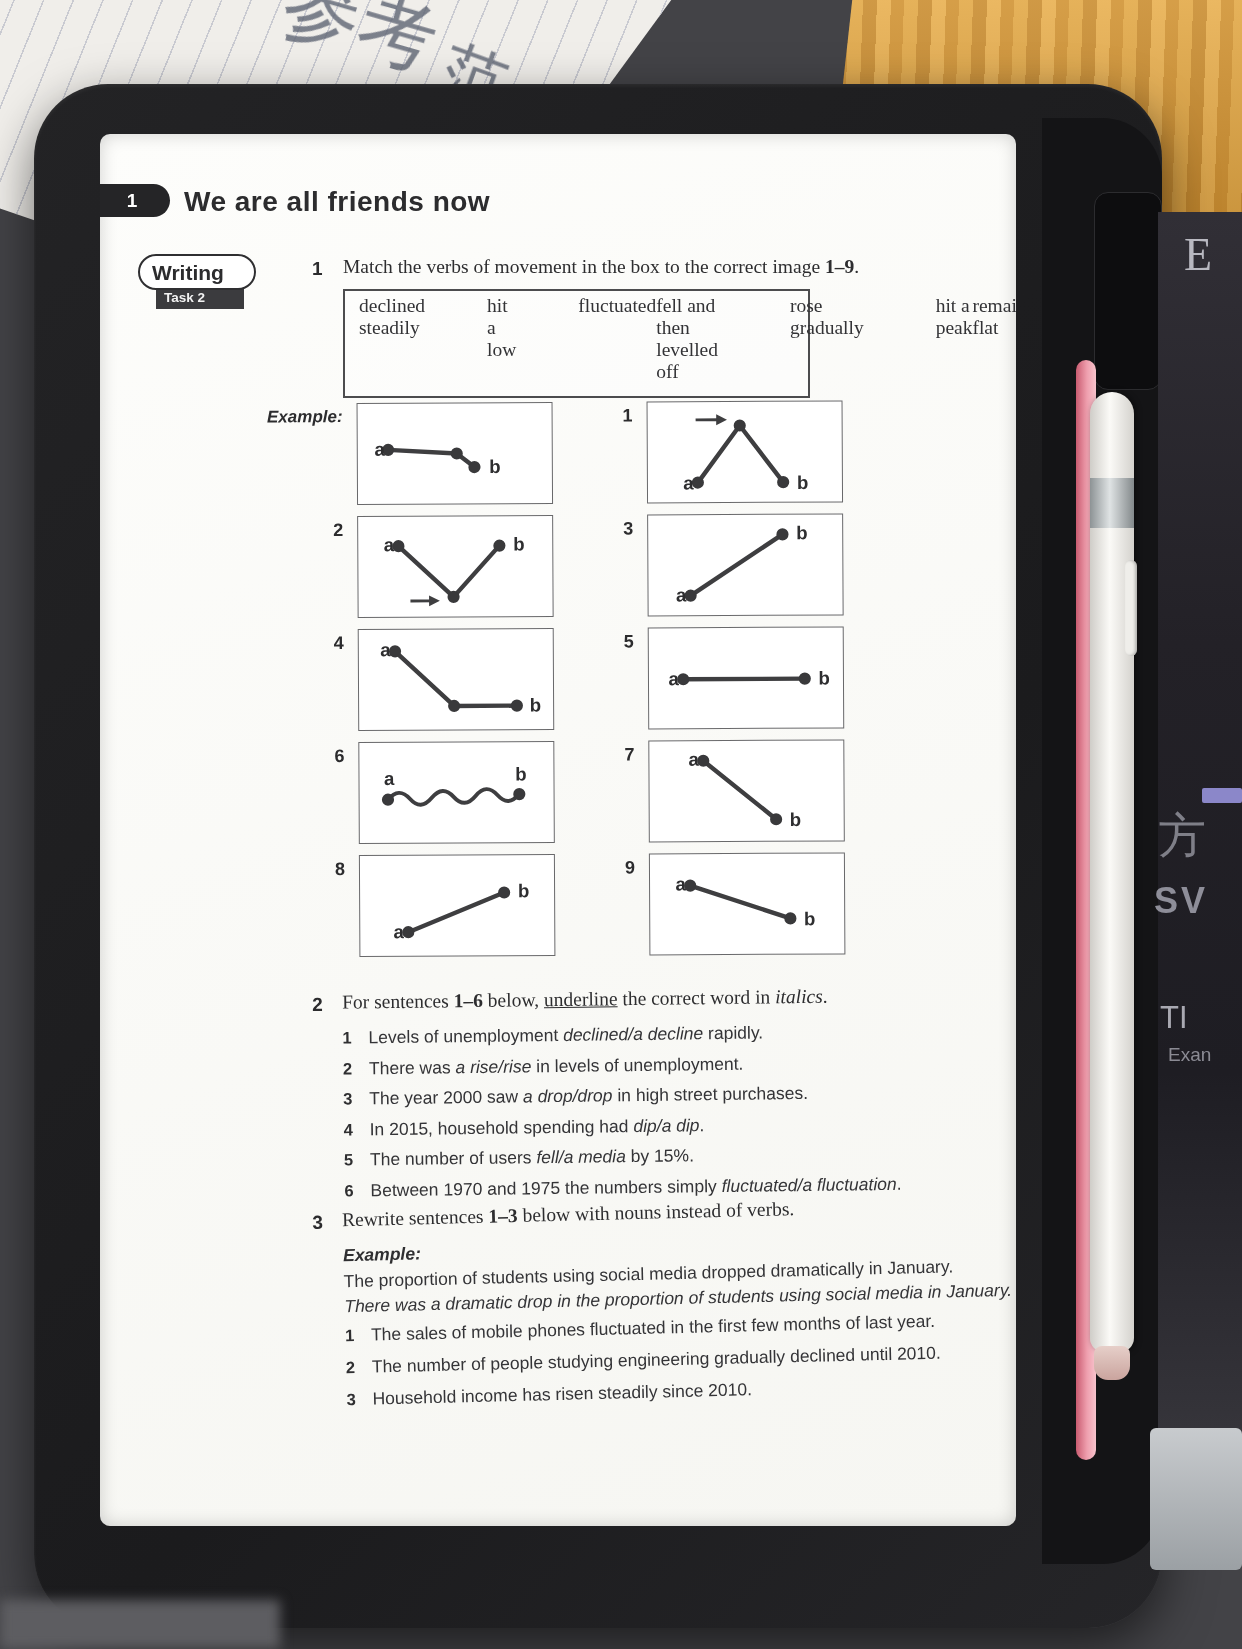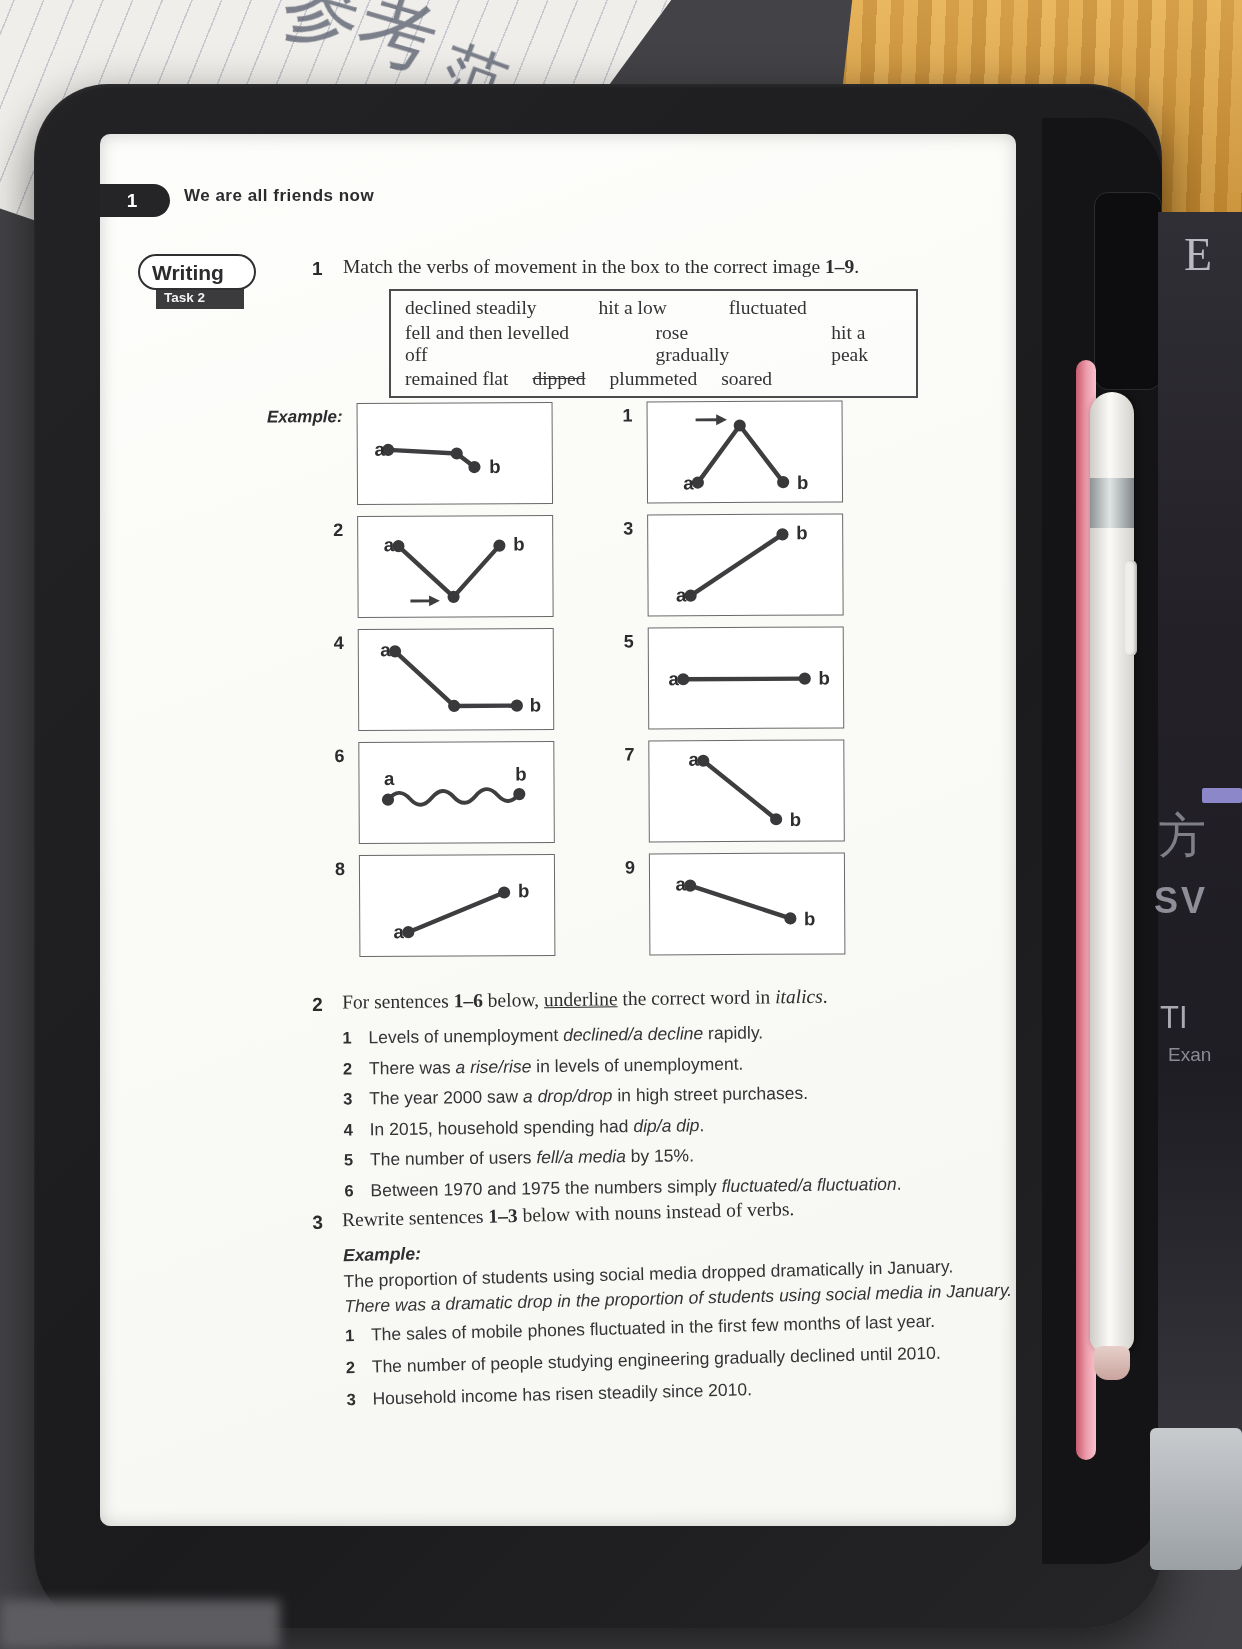--- a/index.html
+++ b/index.html
@@ -51,35 +51,35 @@
   .bf.exan{left:-2px;top:832px;font-size:19px;color:#8b8b94;margin-left:12px;}
   .purple-tab{position:absolute;left:1202px;top:788px;width:40px;height:15px;background:#8b87c9;border-radius:2px;}
   .side-panel{position:absolute;left:1150px;top:1428px;width:92px;height:142px;border-radius:6px;
               background:linear-gradient(180deg,#c8cbce,#9ba0a4);}
   .bottom-band{position:absolute;left:0;top:1600px;width:280px;height:49px;background:#5d5d61;filter:blur(6px);}
 
   
   .serif{font-family:"Liberation Serif",serif;color:#2d2d2f;}
   .unit-badge{position:absolute;left:-6px;top:50px;width:76px;height:33px;background:#252527;color:#fff;
               border-radius:6px 18px 18px 6px;font-weight:bold;font-size:19px;line-height:33px;text-align:center;}
-  .unit-title{position:absolute;left:84px;top:52px;font-size:17px;font-weight:bold;color:#2c2c2e;letter-spacing:.5px;}
+  .unit-title{position:absolute;left:84px;top:52px;font-size:28px;font-weight:bold;color:#2c2c2e;letter-spacing:.5px;}
   .writing-pill{position:absolute;left:38px;top:120px;width:118px;height:36px;border:2.5px solid #2f2f31;border-radius:18px;
                 background:#fff;font-size:21px;font-weight:bold;color:#2c2c2e;line-height:34px;padding-left:12px;box-sizing:border-box;z-index:2;}
   .task-tag{position:absolute;left:56px;top:152px;width:88px;height:23px;background:#3b3b3e;color:#f2f2f2;
             font-size:13.5px;font-weight:bold;line-height:23px;padding-left:8px;box-sizing:border-box;z-index:1;}
 
   .ex-num{font-weight:bold;font-size:19px;color:#2b2b2d;}
   .instr{font-size:19.5px;}
   .rb{font-weight:bold;} .ri{font-style:italic;} .ru{text-decoration:underline;} .rs{text-decoration:line-through;}
 
   .ex1-num{position:absolute;left:212px;top:124px;}
   .ex1-instr{position:absolute;left:243px;top:122px;width:600px;}
 
-  .verb-box{position:absolute;left:243px;top:155px;width:529px;height:109px;border:2px solid #4c4c4e;background:rgba(255,255,255,.4);
-            display:flex;flex-direction:column;justify-content:space-evenly;padding:4px 14px;box-sizing:border-box;margin-left:46px;}
+  .verb-box{position:absolute;left:243px;top:155px;width:467px;height:109px;border:2px solid #4c4c4e;background:rgba(255,255,255,.4);
+            display:flex;justify-content:space-evenly;padding:4px 14px;box-sizing:border-box;}
   .vrow{display:flex;font-family:"Liberation Serif",serif;font-size:19.5px;color:#333336;}
   .vrow.g0{gap:62px;} .vrow.g1{gap:72px;} .vrow.g2{gap:24px;}
 
   .match-grid{position:absolute;left:148px;top:268px;display:grid;
               grid-template-columns:110px 196px 94px 196px;grid-auto-rows:113px;transform:rotate(-.3deg);}
   .cell-label{justify-self:end;padding:4px 14px 0 0;font-weight:bold;font-size:18px;color:#2c2c2e;}
   .cell-label.example{font-style:italic;font-size:17px;}
   .chart-box{width:196px;height:102px;border:1.5px solid #69696b;background:#fff;box-sizing:border-box;}
   .chart-box svg{width:100%;height:100%;display:block;}
   .pt-label{font:bold 19px "Liberation Sans",sans-serif;fill:#2e2e30;}

